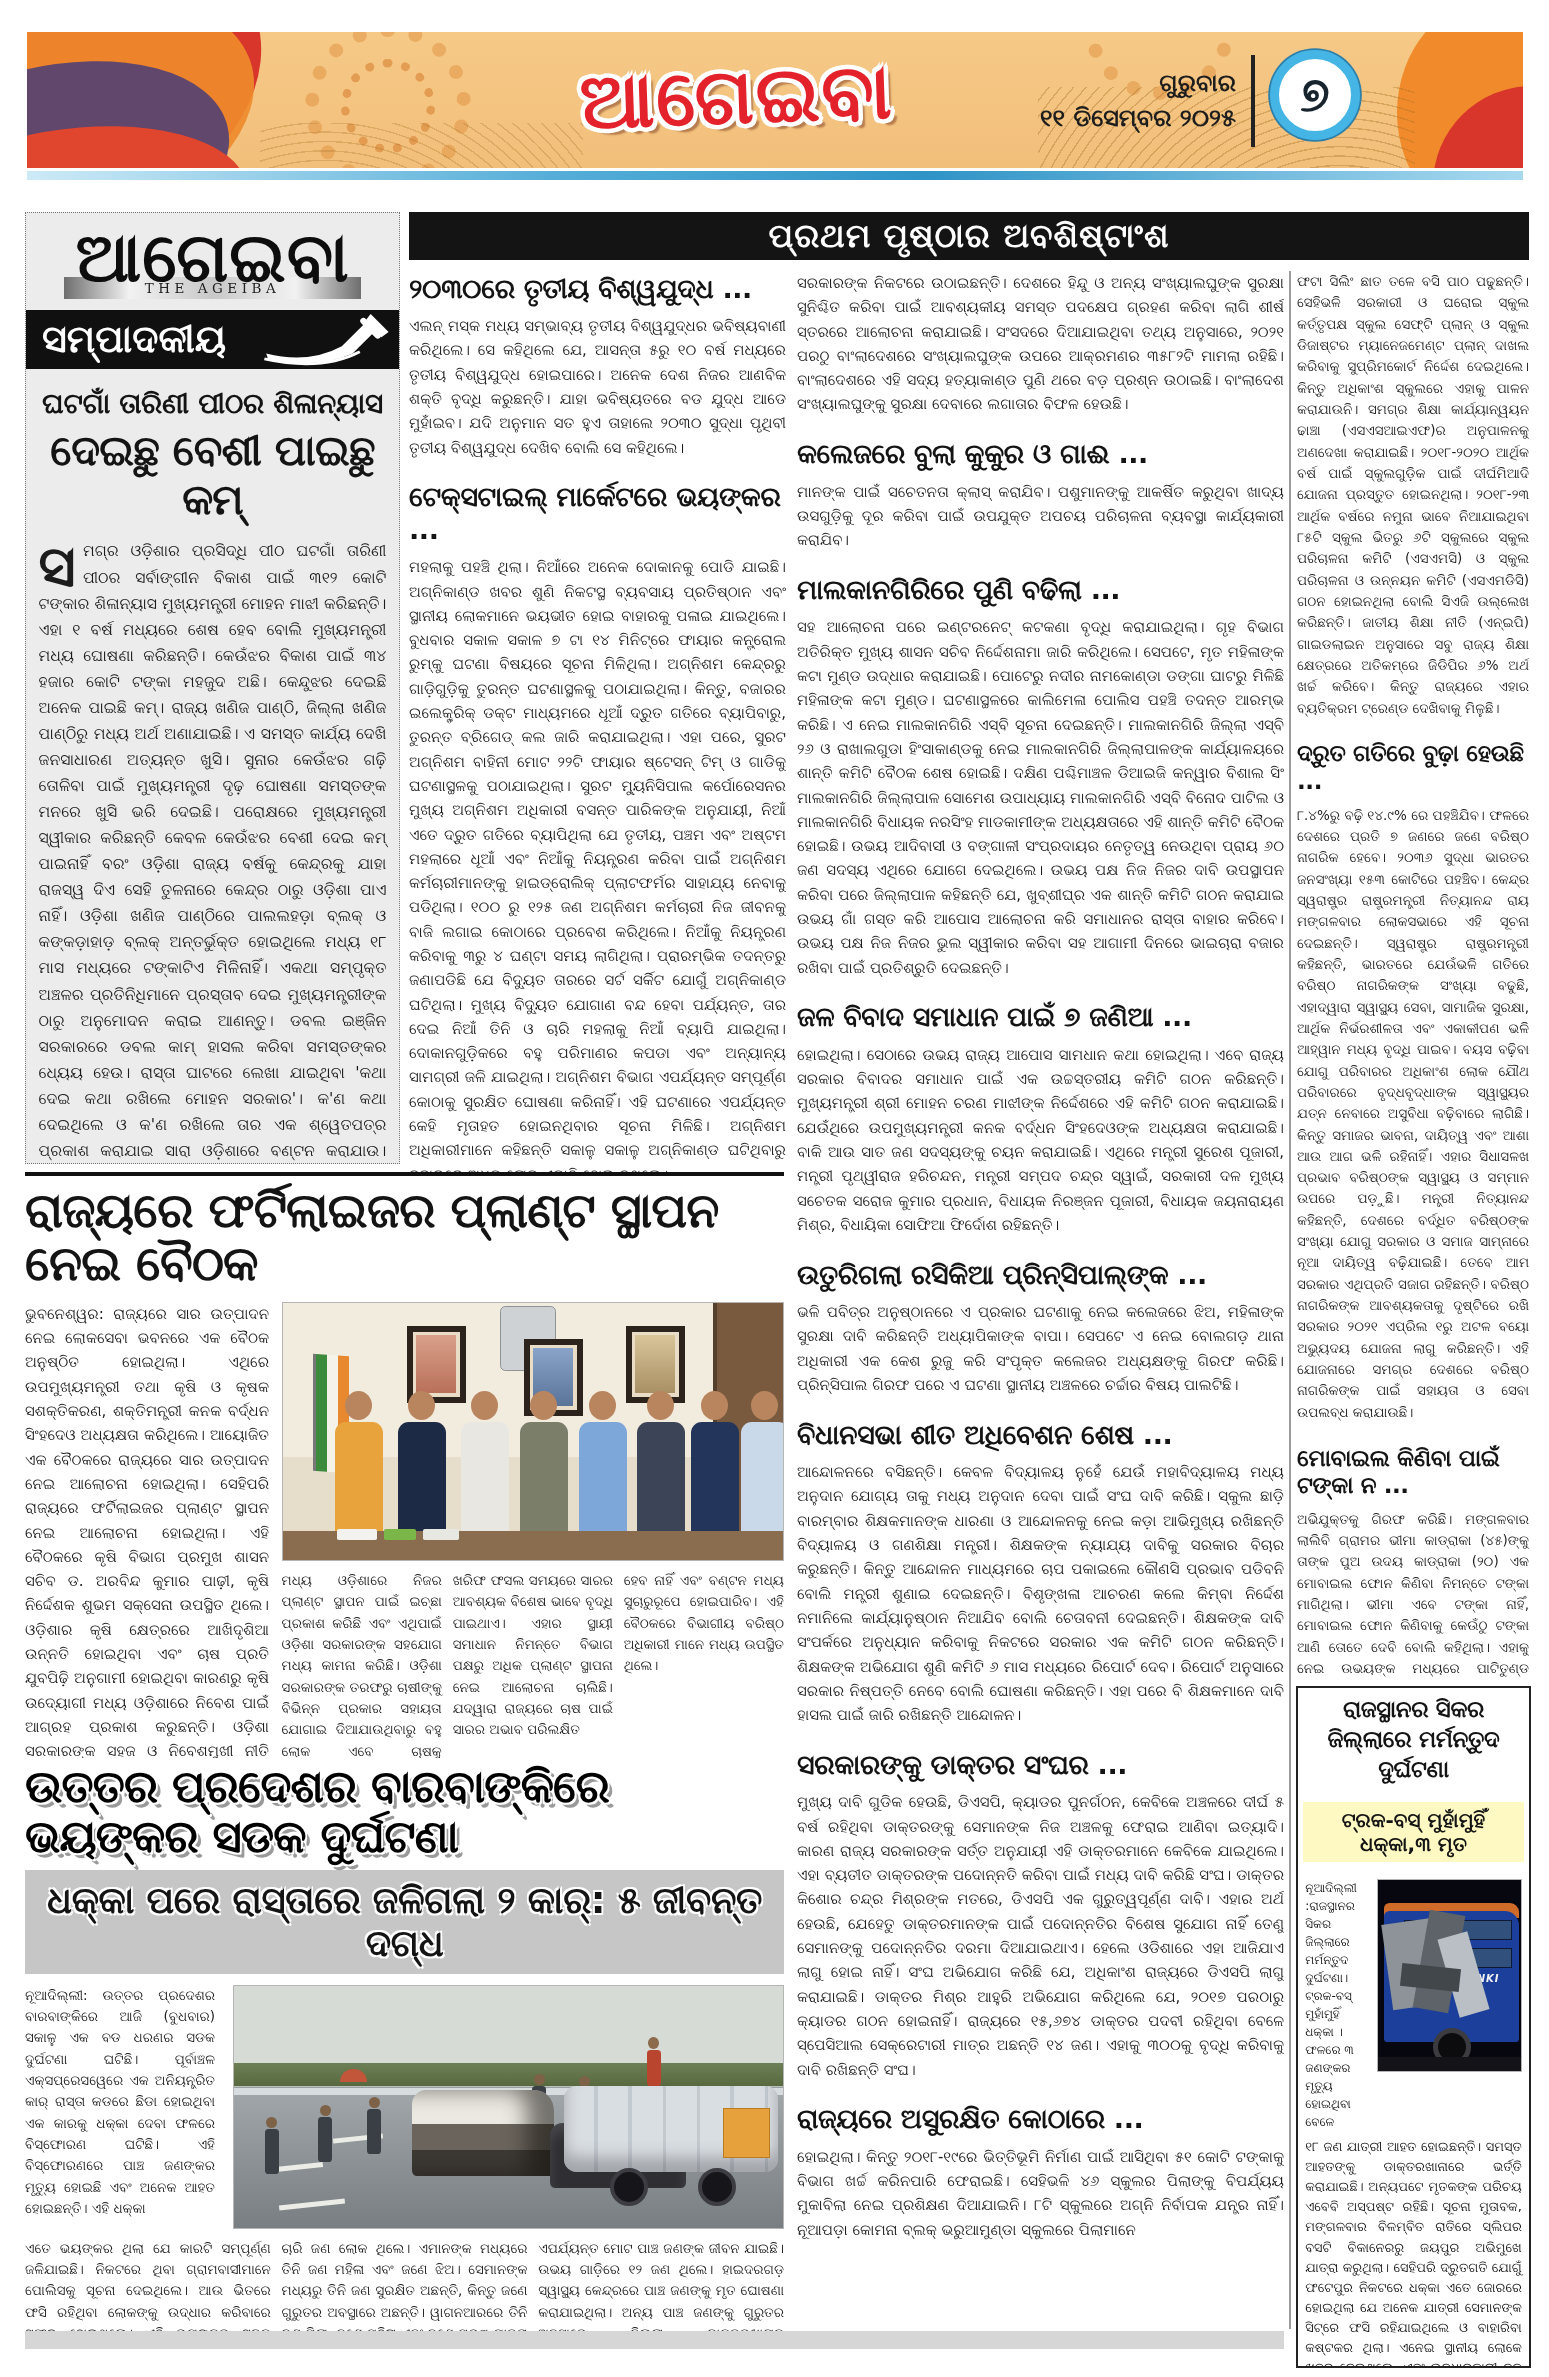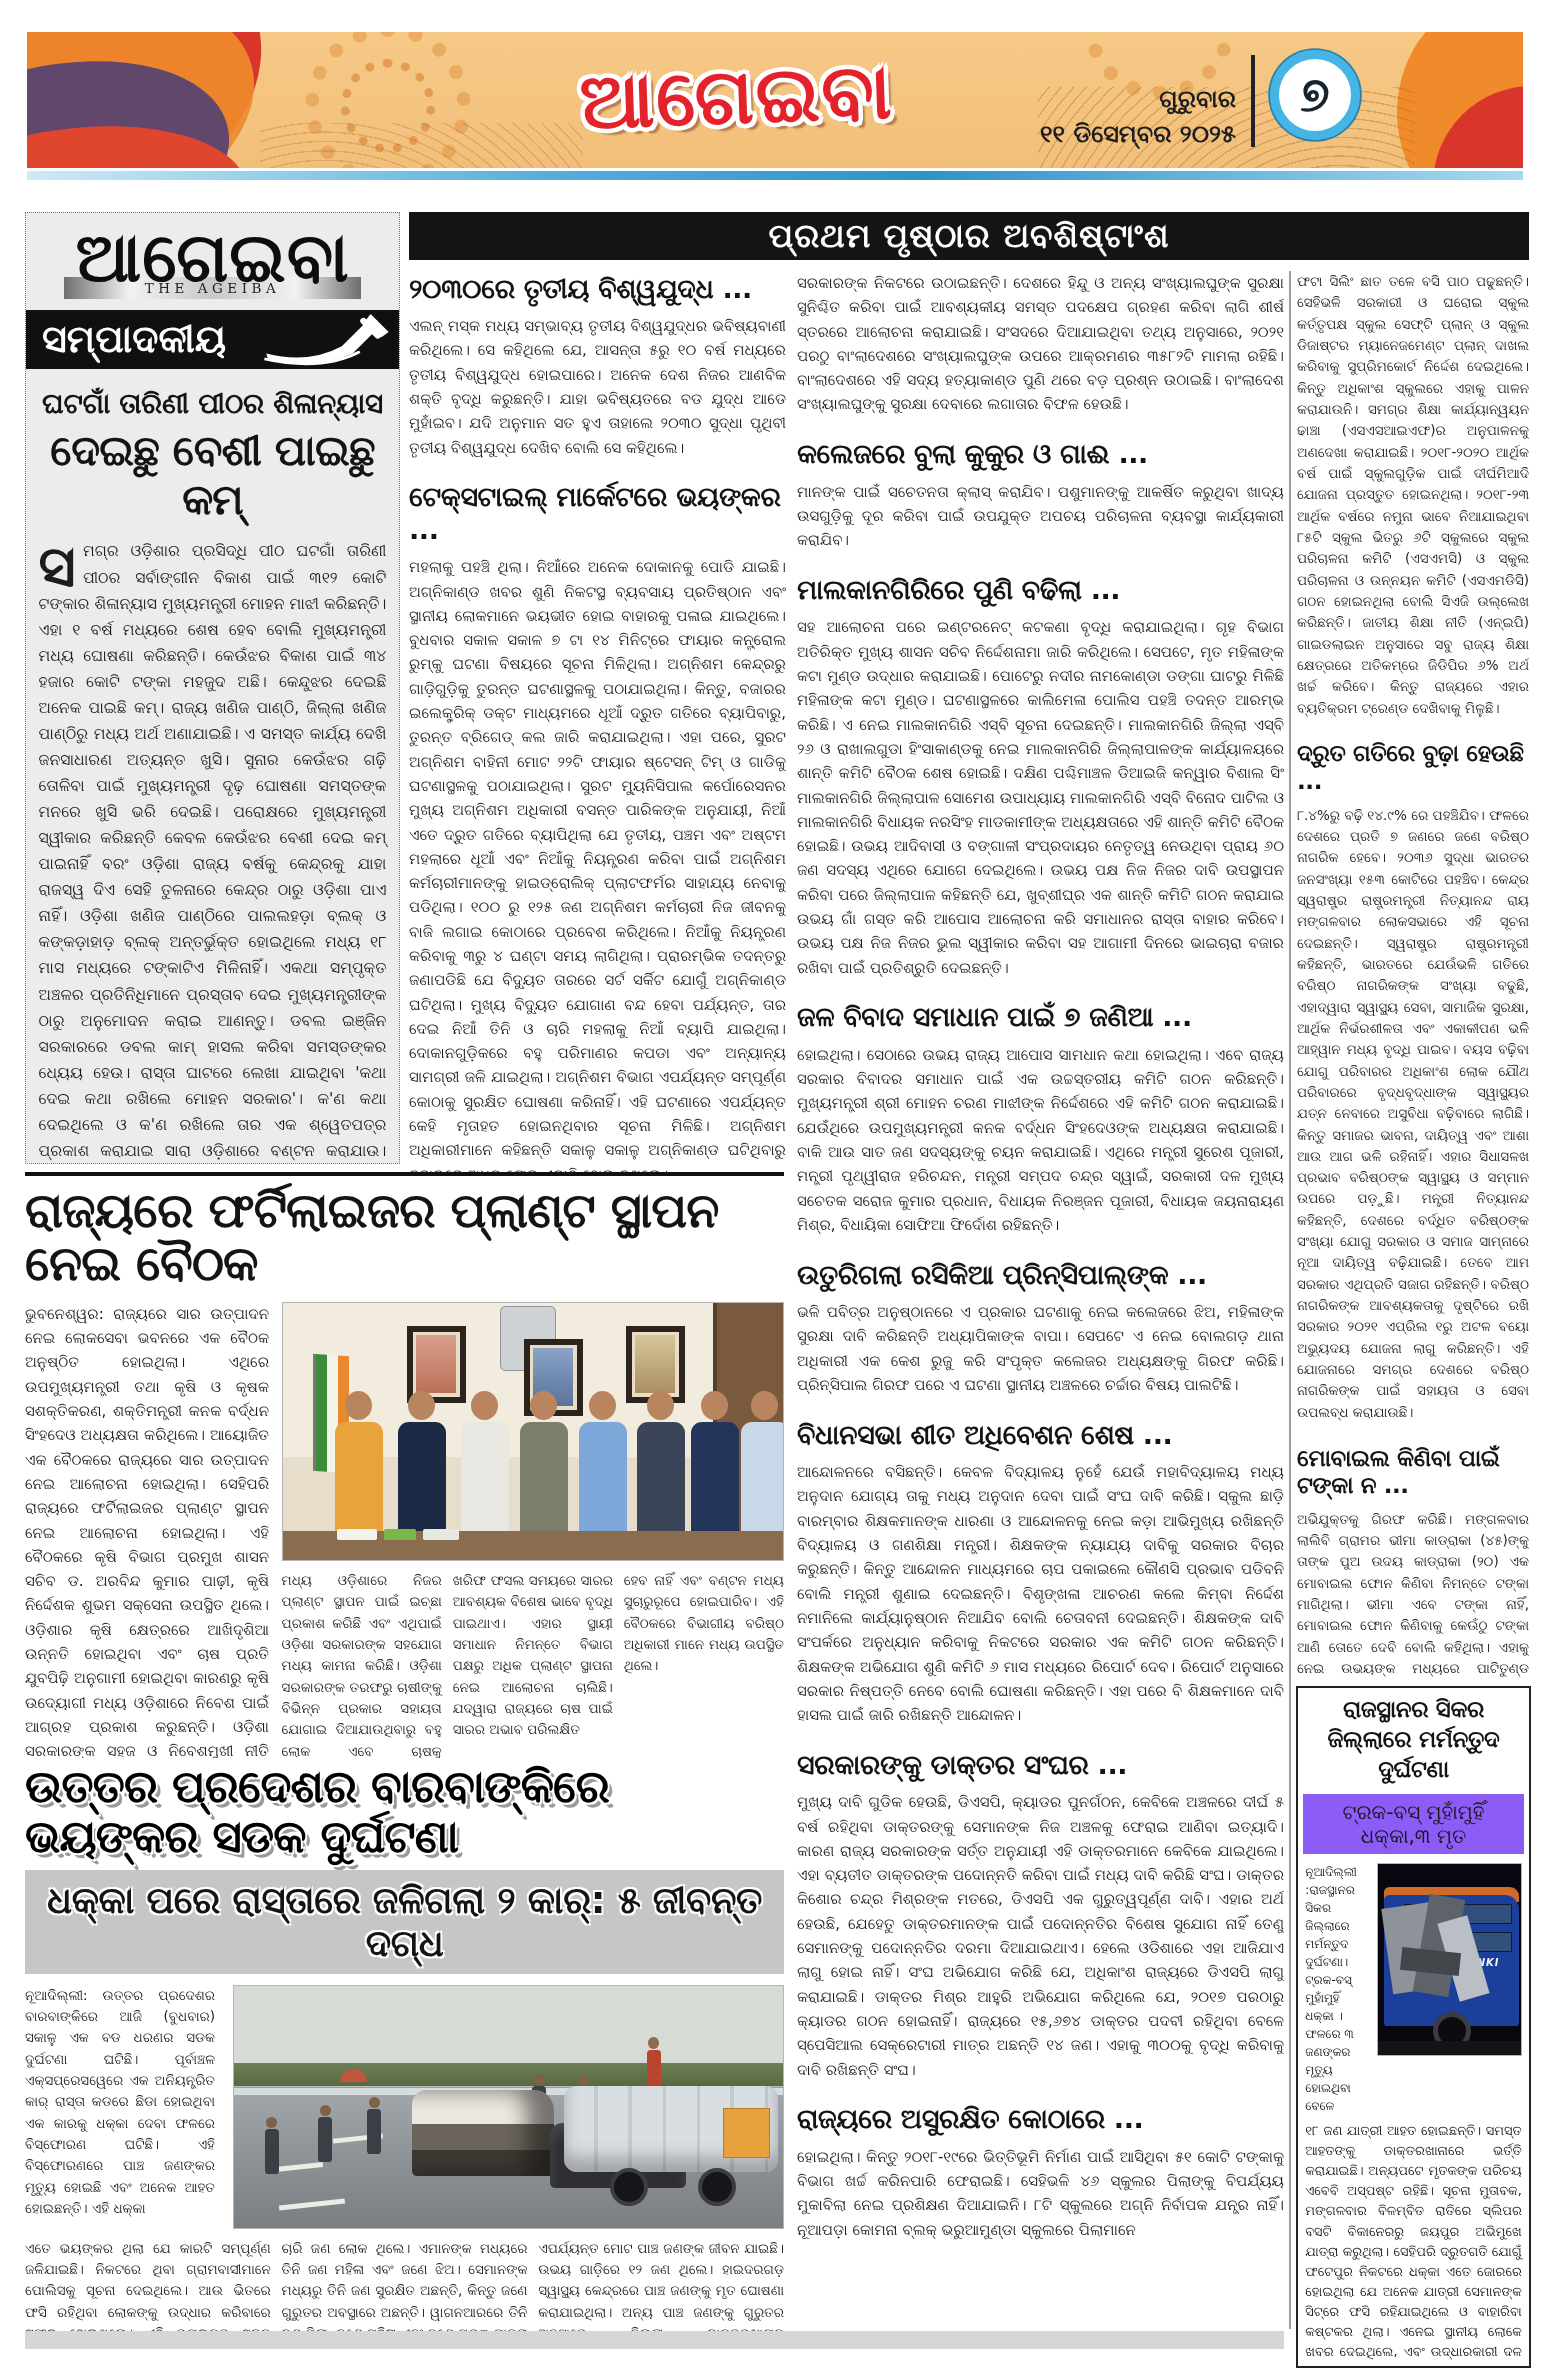--- a/index.html
+++ b/index.html
@@ -20,21 +20,21 @@
   .m2 { right:287px; top:-85px; width:153px; height:153px; }
   .hdr .rwave1 { position:absolute; right:-81px; top:-36px; width:207px; height:233px; background:#f08a2a; border-radius:50%; }
   .hdr .rwave2 { position:absolute; right:-108px; top:54px; width:198px; height:198px; background:#d8352b; border-radius:50%; }
   .hdr .glines { position:absolute; right:108px; bottom:-117px; width:377px; height:198px;
       background:repeating-radial-gradient(circle at 80% 120%, transparent 0 8px, rgba(170,115,40,.38) 8px 9.4px); }
   .hdr .glines2 { position:absolute; left:233px; bottom:-135px; width:323px; height:180px;
       background:repeating-radial-gradient(circle at 20% 130%, transparent 0 8px, rgba(170,115,40,.3) 8px 9.4px); }
   .logo { position:absolute; left:503px; top:20px; width:413px; text-align:center; font-size:77px; font-weight:900; color:#e3222b;
       transform:rotate(-2deg); letter-spacing:1.8px;
       text-shadow:-3.6px -3.6px 0 #fff,3.6px -3.6px 0 #fff,-3.6px 3.6px 0 #fff,3.6px 3.6px 0 #fff,0 -4.5px 0 #fff,0 4.5px 0 #fff,-4.5px 0 0 #fff,4.5px 0 0 #fff,6.3px 6.3px 1.8px rgba(110,40,20,.45); }
-  .dateblk { position:absolute; right:287px; top:50px; text-align:right; font-weight:700; font-size:24px; line-height:1.45; color:#1d1d1d; }
+  .dateblk { position:absolute; right:287px; top:34px; text-align:right; font-weight:700; font-size:24px; line-height:1.45; color:#1d1d1d; }
   .vbar { position:absolute; right:268px; top:23px; width:4.5px; height:92px; background:#222; }
   .pagecircle { position:absolute; right:163px; top:18px; width:90px; height:90px; border-radius:50%;
       background:#fff; border:9px solid #45b5e6; box-shadow:0 0 0 1.8px #2d7fa8; display:flex; align-items:center; justify-content:center;
       font-size:48px; font-weight:900; color:#17242e; }
   .bluestrip { left:27px; top:171px; width:1496px; height:9px; background:linear-gradient(90deg,#cdeaf7,#56aed8 35%,#2f93c6 60%,#a8d9ef); }
 
   
   .edit { left:25px; top:212px; width:375px; height:952px; background:#ececec; border:1.8px dotted #777; padding:10.8px 12.6px; overflow:hidden; }
   .mast { font-size:68px; font-weight:900; text-align:center; line-height:1; letter-spacing:0.9px; color:#0d0d0d; }
   .mastband { height:21.5px; margin:-14.4px 25px 0 25px; background:linear-gradient(90deg,#6e6e6e,#f2f2f2 22%,#c8c8c8 50%,#f2f2f2 78%,#6e6e6e);
@@ -116,21 +116,21 @@
       text-shadow:-1.8px -1.8px 0 #fff,1.8px -1.8px 0 #fff,-1.8px 1.8px 0 #fff,1.8px 1.8px 0 #fff,4.5px 4.5px 0 #9a9a9a; }
   .up-band { margin-top:9px; background:#c6c6c6; padding:9px 5.4px; font-size:37px; font-weight:900; text-align:center; letter-spacing:-0.4px;
       text-shadow:-1.8px -1.8px 0 #fff,1.8px -1.8px 0 #fff,-1.8px 1.8px 0 #fff,1.8px 1.8px 0 #fff; }
   .up-row { display:flex; gap:18px; margin-top:10.8px; }
   .up-left { width:190px; flex:none; }
   .up-photo { flex:1; }
 
   
   .raj { left:1296px; top:1686px; width:235px; height:682px; border:2.7px solid #222; background:#fff; padding:7.2px; overflow:hidden; }
   .raj-h { font-size:23px; font-weight:900; text-align:center; line-height:1.3; letter-spacing:-0.4px; }
-  .raj-band { background:#8b5cf6; margin:9px -1.8px; padding:6.3px 1.8px; font-size:20px; font-weight:400; text-align:center; }
+  .raj-band { background:#fef9c3; margin:17px -1.8px; padding:6.3px 1.8px; font-size:20px; font-weight:700; text-align:center; }
   .raj-row { display:flex; gap:5.4px; margin:5.4px 0; }
   .raj-side { width:66px; flex:none; font-size:12px; line-height:1.5; }
   .raj-photo { flex:1; }
   .raj-body { font-size:13px; line-height:1.55; text-align:justify; }
 
   .footbar { left:25px; top:2331px; width:1259px; height:18px; background:#d6d6d6; }
 </style>
 </head>
 <body>
 

